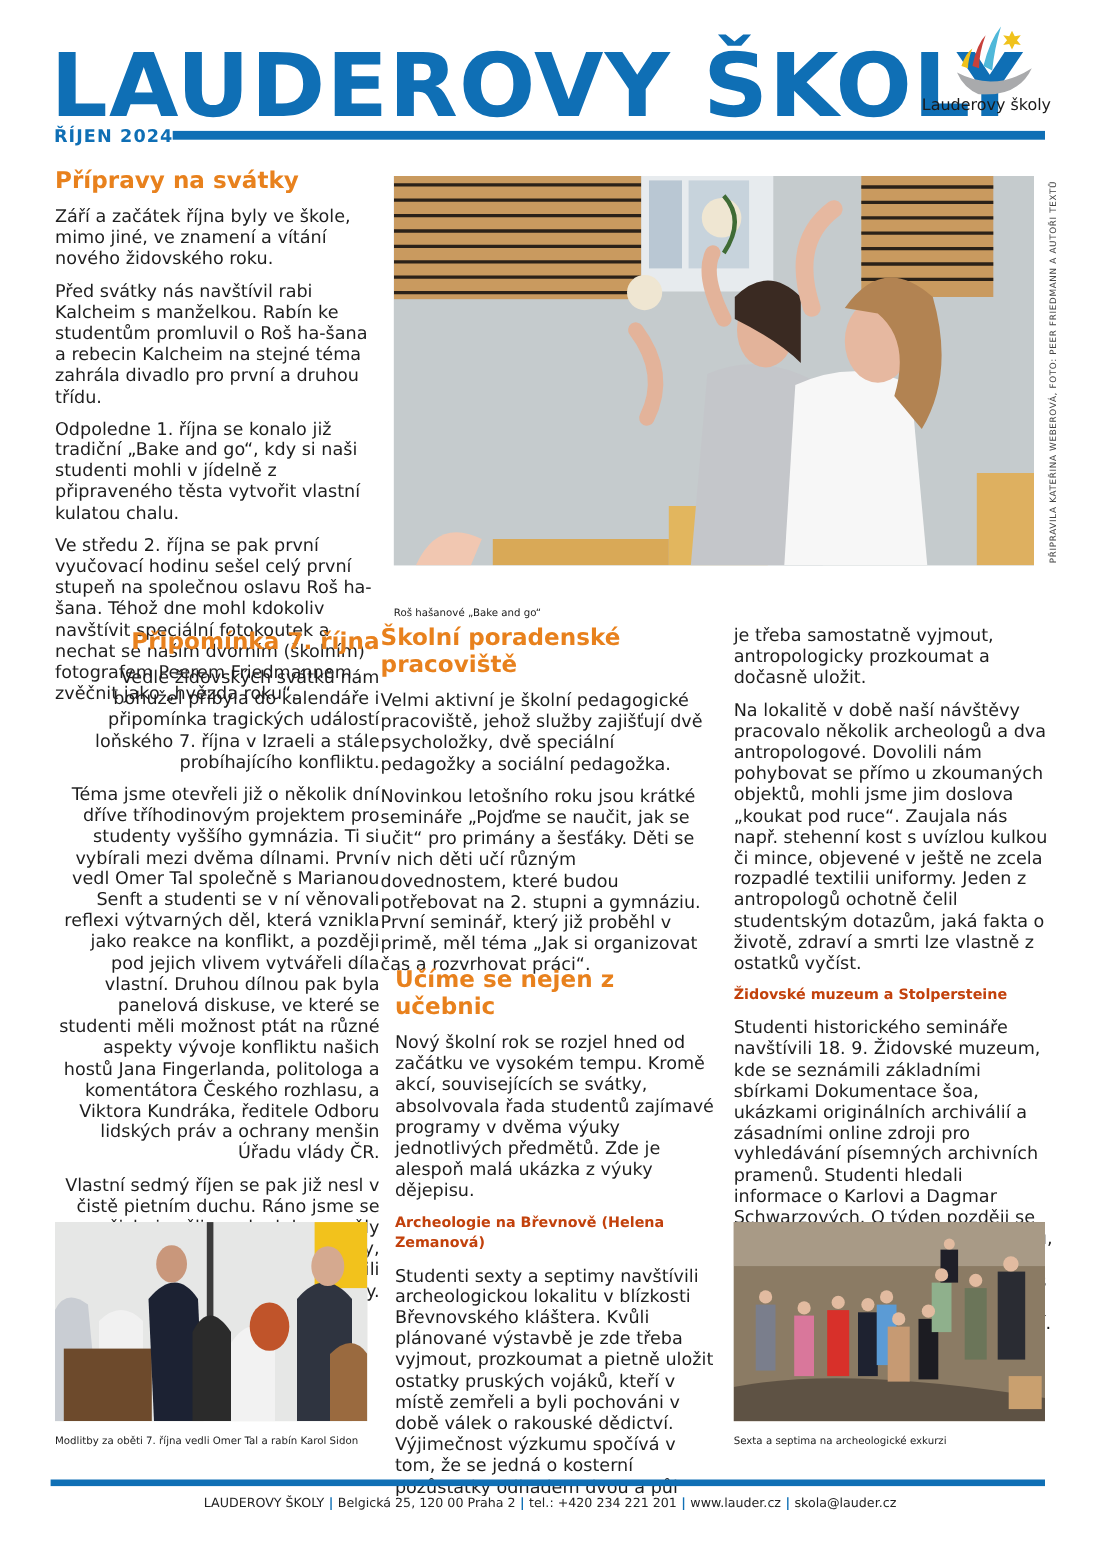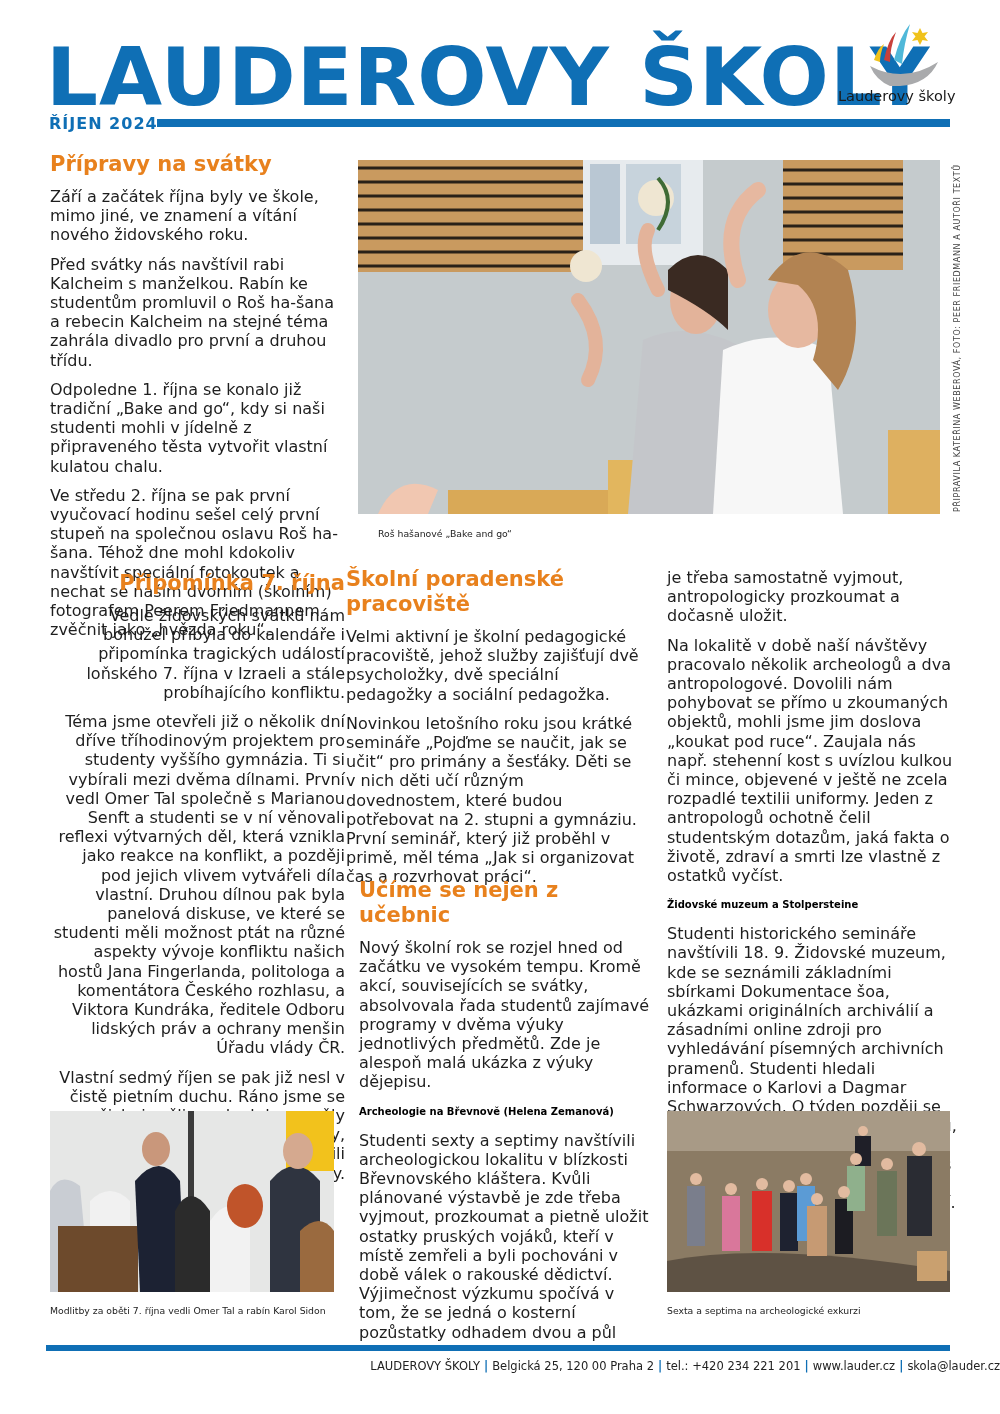--- a/index.html
+++ b/index.html
@@ -16,32 +16,32 @@
   .logo { position: absolute; left: 836px; top: 22px; width: 120px; height: 90px; }
   .logo svg { position: absolute; left: 28px; top: 0; }
   .logo-text { position: absolute; left: 2px; top: 66px; font-family: "DejaVu Sans", sans-serif; font-size: 14.5px; color: #1a1a1a; white-space: nowrap; }
 
   .issue-date { position: absolute; left: 49px; top: 114px; font-weight: bold; font-size: 16px; letter-spacing: 1px; color: #0f6fb5; }
   .header-rule { position: absolute; left: 157px; top: 119px; width: 793px; height: 8px; background: #0f6fb5; }
 
   .col { position: absolute; }
   .h2 { font-weight: bold; color: #e8811d; font-size: 21px; line-height: 25px; margin-bottom: 10px; }
   .p { font-size: 16px; line-height: 19.2px; color: #1e1e1e; margin-bottom: 10px; }
-  .h3 { font-weight: bold; font-size: 10px; line-height: 19px; color: #000000; margin-bottom: 10px; }
+  .h3 { font-weight: bold; font-size: 13px; line-height: 19px; color: #c2410c; margin-bottom: 10px; }
   .caption { font-size: 9.3px; color: #222; line-height: 12px; }
 
   .photo { position: absolute; overflow: hidden; }
   .side-credit {
     position: absolute; left: 953px; top: 512px; width: 370px;
     transform: rotate(-90deg); transform-origin: left top;
     font-size: 8px; letter-spacing: 0.6px; color: #444; white-space: nowrap;
   }
 
   .footer-rule { position: absolute; left: 46px; top: 1345px; width: 904px; height: 6px; background: #0f6fb5; }
-  .footer { position: absolute; left: 0; width: 1000px; top: 1359px; text-align: right; font-size: 11.5px; color: #222; white-space: nowrap; }
+  .footer { position: absolute; left: 0; width: 1000px; top: 1359px; text-align: center; font-size: 11.5px; color: #222; white-space: nowrap; }
   .footer .sep { color: #0f6fb5; font-weight: bold; margin: 0 4px; }
 </style>
 </head>
 <body>
 
 <div class="masthead-title">LAUDEROVY ŠKOLY</div>
 
 <div class="logo">
   <svg width="80" height="64" viewBox="0 0 80 64">
     <path d="M6 44 Q40 62 74 40 Q62 66 26 64 Q12 58 6 44 Z" fill="#a9aaac"></path>
@@ -102,21 +102,21 @@
     <path d="M310 110 Q340 80 370 110 L370 170 Q350 150 310 130 Z" fill="#3a2a22"></path>
     <path d="M355 354 L365 190 Q420 165 470 190 L485 354 Z" fill="#f7f7f7"></path>
     <ellipse cx="440" cy="150" rx="30" ry="38" fill="#e6b8a0"></ellipse>
     <path d="M410 120 Q445 70 490 110 Q510 180 480 230 L455 200 Q470 150 440 125 Z" fill="#b28352"></path>
     <path d="M380 120 Q360 60 400 30" stroke="#e6b8a0" stroke-width="16" fill="none" stroke-linecap="round"></path>
     <path d="M300 130 Q280 90 290 70" stroke="#e3b39a" stroke-width="14" fill="none" stroke-linecap="round"></path>
     <path d="M230 220 Q250 180 220 140" stroke="#e3b39a" stroke-width="14" fill="none" stroke-linecap="round"></path>
     <path d="M20 354 Q40 310 80 330 L70 354 Z" fill="#f1c7b1"></path>
   </svg>
 </div>
-<div class="caption" style="position:absolute; left:358px; top:528px;margin-left:20px;">Roš hašanové „Bake and go“</div>
+<div class="caption" style="position:absolute; left:358px; top:552px;">Roš hašanové „Bake and go“</div>
 
 <div class="side-credit">PŘIPRAVILA KATEŘINA WEBEROVÁ, FOTO: PEER FRIEDMANN A AUTOŘI TEXTŮ</div>
 
 <div class="col" style="left:50px; top:571px; width:295px;text-align:right;">
   <div class="h2">Připomínka 7. října</div>
   <p class="p">Vedle židovských svátků nám bohužel přibyla do kalendáře i připomínka tragických událostí loňského 7. října v Izraeli a stále probíhajícího konfliktu.</p>
   <p class="p">Téma jsme otevřeli již o několik dní dříve tříhodinovým projektem pro studenty vyššího gymnázia. Ti si vybírali mezi dvěma dílnami. První vedl Omer Tal společně s Marianou Senft a studenti se v ní věnovali reflexi výtvarných děl, která vznikla jako reakce na konflikt, a později pod jejich vlivem vytvářeli díla vlastní. Druhou dílnou pak byla panelová diskuse, ve které se studenti měli možnost ptát na různé aspekty vývoje konfliktu našich hostů Jana Fingerlanda, politologa a komentátora Českého rozhlasu, a Viktora Kundráka, ředitele Odboru lidských práv a ochrany menšin Úřadu vlády ČR.</p>
   <p class="p">Vlastní sedmý říjen se pak již nesl v čistě pietním duchu. Ráno jsme se všichni sešli v aule, kde zazněly krátké proslovy a modlitby, shromáždění jsme pak zakončili společným zpěvem Hatikvy.</p>
 </div>
 

